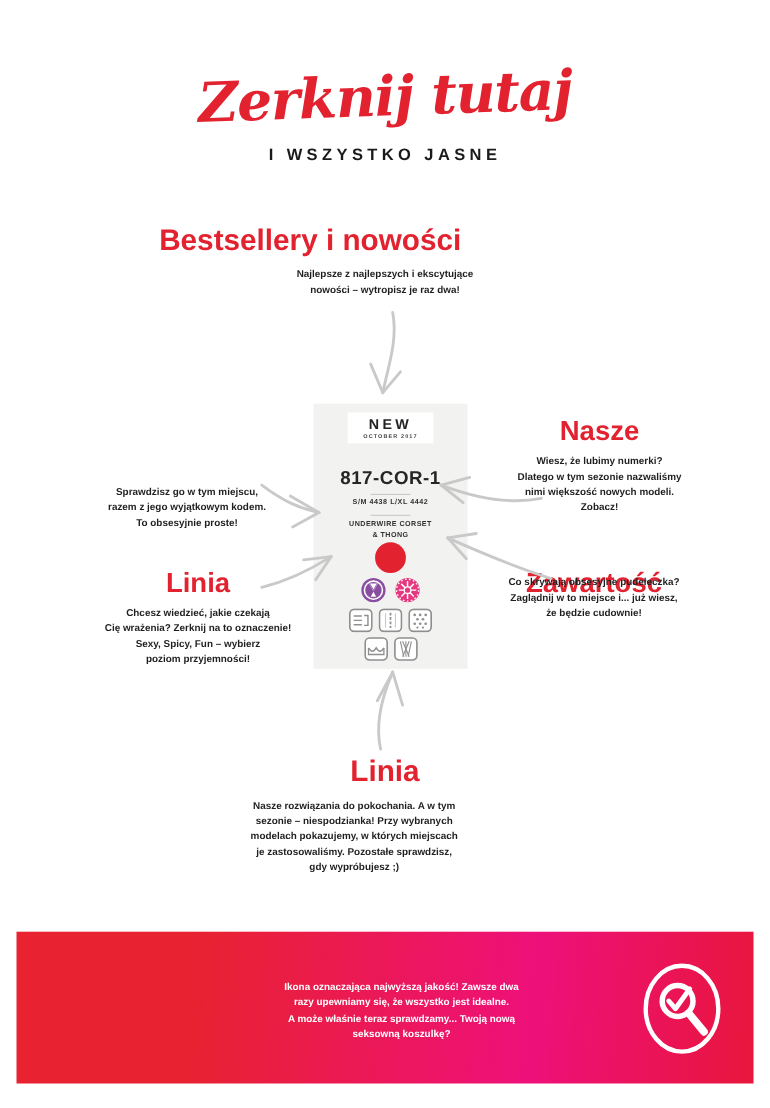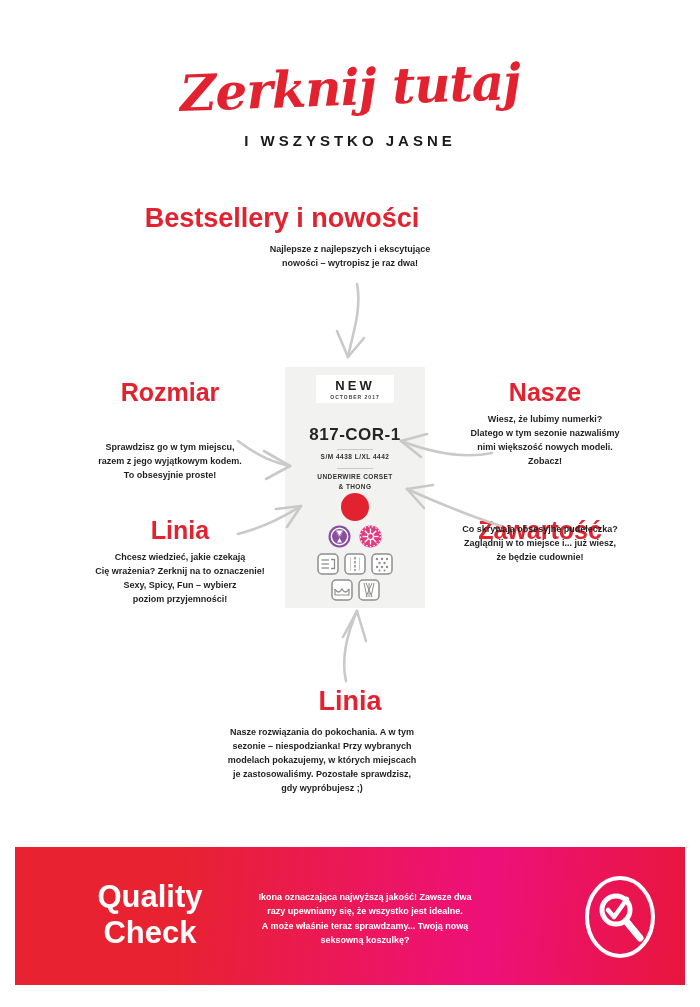--- a/index.html
+++ b/index.html
@@ -66,21 +66,20 @@
 
 <div id="page">
 
   <div class="logo-script">Zerknij tutaj</div>
   <div class="logo-sub">I WSZYSTKO JASNE</div>
 
   <div class="sec-title t-best">Bestsellery i nowości</div>
   <div class="sec-body b-best preline">Najlepsze z najlepszych i ekscytujące
 nowości – wytropisz je raz dwa!</div>
 
-  <div class="sec-title t-rozmiar">Rozmiar</div>
   <div class="sec-body b-rozmiar preline">Sprawdzisz go w tym miejscu,
 razem z jego wyjątkowym kodem.
 To obsesyjnie proste!</div>
 
   <div class="sec-title t-nazwa">Nasze</div>
   <div class="sec-body b-nazwa preline">Wiesz, że lubimy numerki?
 Dlatego w tym sezonie nazwaliśmy
 nimi większość nowych modeli.
 Zobacz!</div>
 
@@ -224,22 +223,20 @@
       <path d="M 407 489 L 433 485"></path>
         <path d="M 407 489 L 424 508"></path>
 
       <path d="M 346 681 C 341 659 347 634 357 611"></path>
       <path d="M 357 611 L 343 637"></path>
         <path d="M 357 611 L 366 641"></path>
     </g>
   </svg>
 
   <div class="footer">
-    <div class="footer-title preline">Quality
-Check</div>
     <div class="footer-body preline">Ikona oznaczająca najwyższą jakość! Zawsze dwa
 razy upewniamy się, że wszystko jest idealne.
 A może właśnie teraz sprawdzamy... Twoją nową
 seksowną koszulkę?</div>
     <div class="footer-icon">
       <svg width="80" height="90" viewBox="0 0 80 90">
         <ellipse cx="40" cy="45" rx="33" ry="39" fill="none" stroke="#fff" stroke-width="4"></ellipse>
         <circle cx="36" cy="38" r="14" fill="none" stroke="#fff" stroke-width="5"></circle>
         <line x1="46" y1="49" x2="60" y2="66" stroke="#fff" stroke-width="7" stroke-linecap="round"></line>
         <polyline points="28,38 34,45 47,27" fill="none" stroke="#fff" stroke-width="4.5" stroke-linecap="round" stroke-linejoin="round"></polyline>

